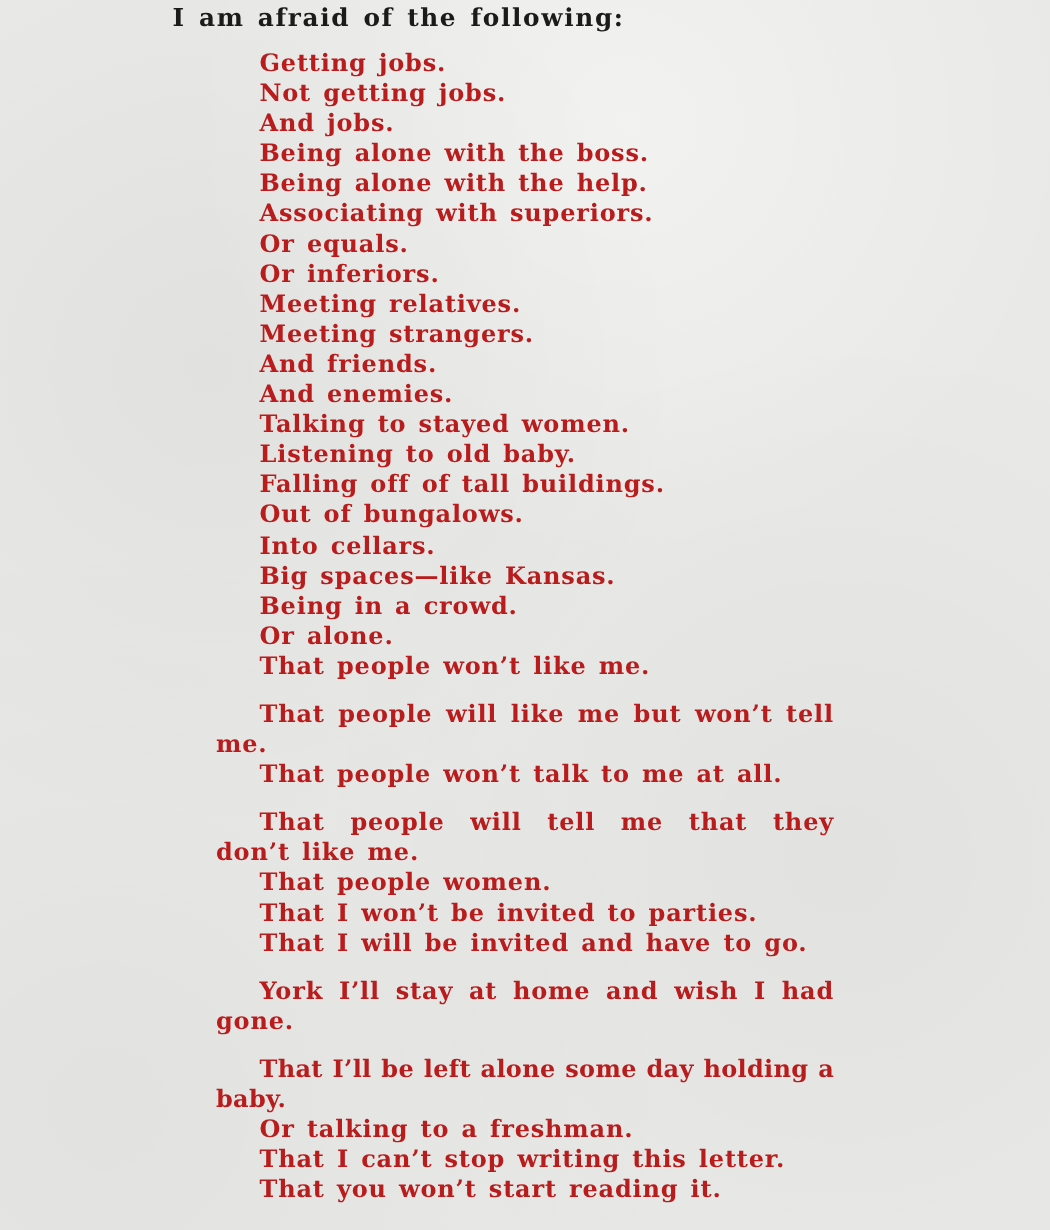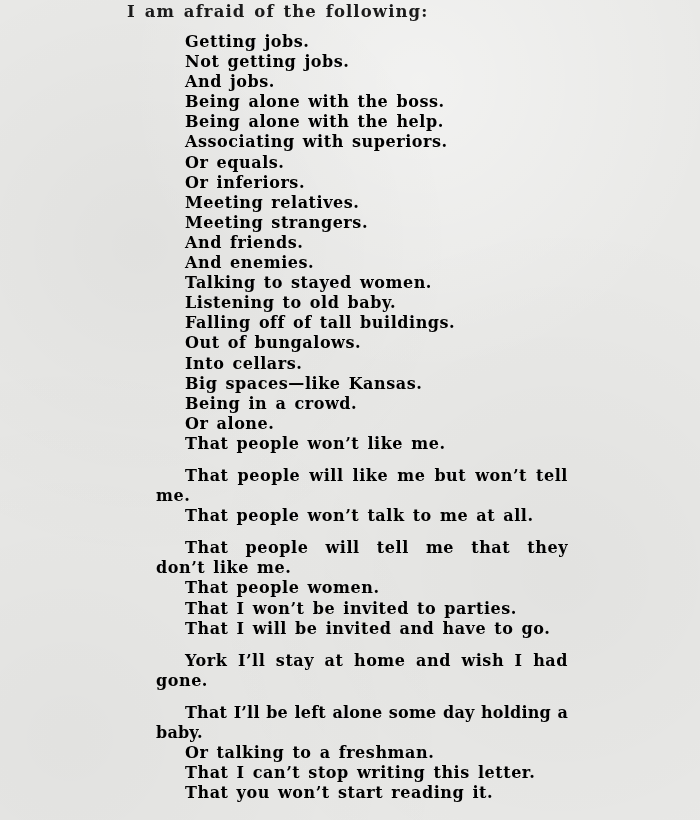--- a/index.html
+++ b/index.html
@@ -13,21 +13,21 @@
       background: #e9e9e7;
       background-image:
         radial-gradient(circle at 20% 30%, rgba(0,0,0,0.035) 0, transparent 40%),
         radial-gradient(circle at 80% 70%, rgba(0,0,0,0.03) 0, transparent 45%),
         radial-gradient(circle at 60% 10%, rgba(255,255,255,0.4) 0, transparent 35%),
         radial-gradient(circle at 10% 90%, rgba(0,0,0,0.03) 0, transparent 40%);
       position: relative;
     }
     .page {
       position: absolute;
-      left: 12px;
+      left: 0;
       top: 0;
       width: 632px;
       height: 820px;
       padding-left: 10px;
     }
     .heading {
       position: absolute;
       left: 115px;
       top: 2px;
       font-family: "DejaVu Serif", serif;
@@ -43,21 +43,21 @@
       position: absolute;
       left: 144px;
       top: 32px;
       width: 412px;
       margin: 0;
       padding: 0;
       list-style: none;
       font-family: "DejaVu Serif", serif;
       font-size: 16px;
       font-weight: bold;
-      color: #000000;
+      color: #b91c1c;
       line-height: 20.1px;
     }
     .item {
       margin: 0;
       padding: 0;
       text-indent: 29px;
       letter-spacing: 0.55px;
       word-spacing: 2px;
     }
     .item.single {

